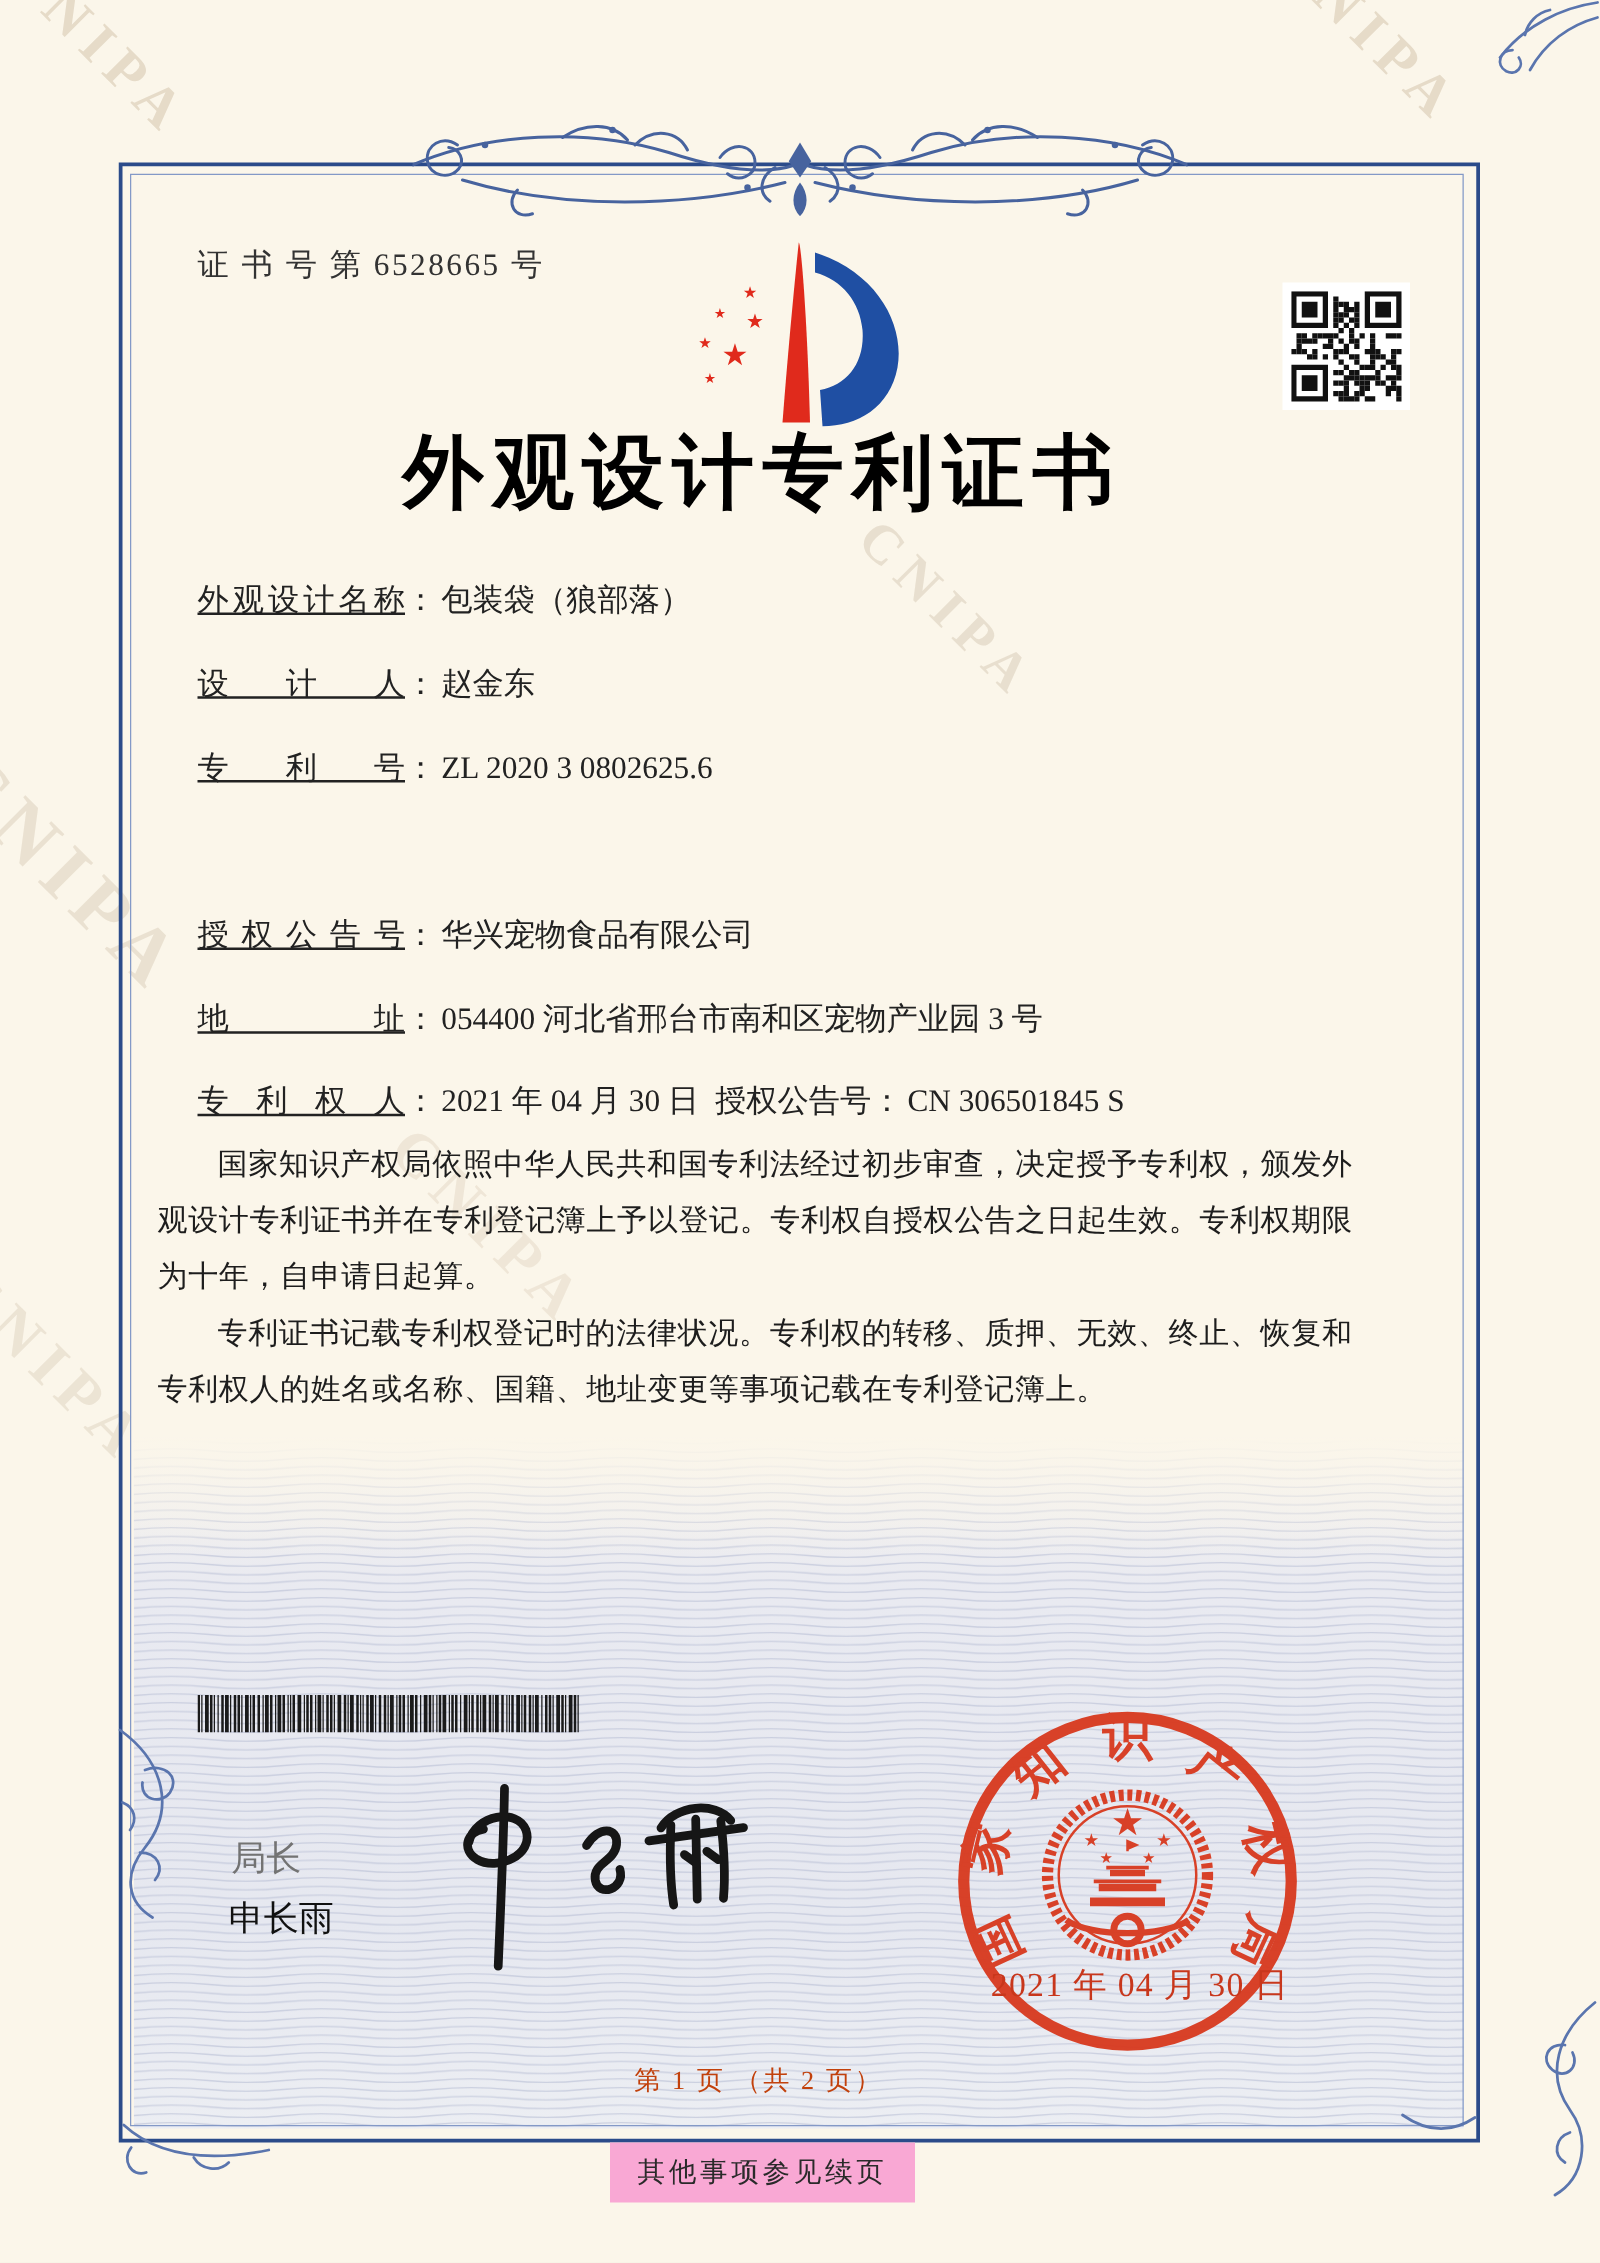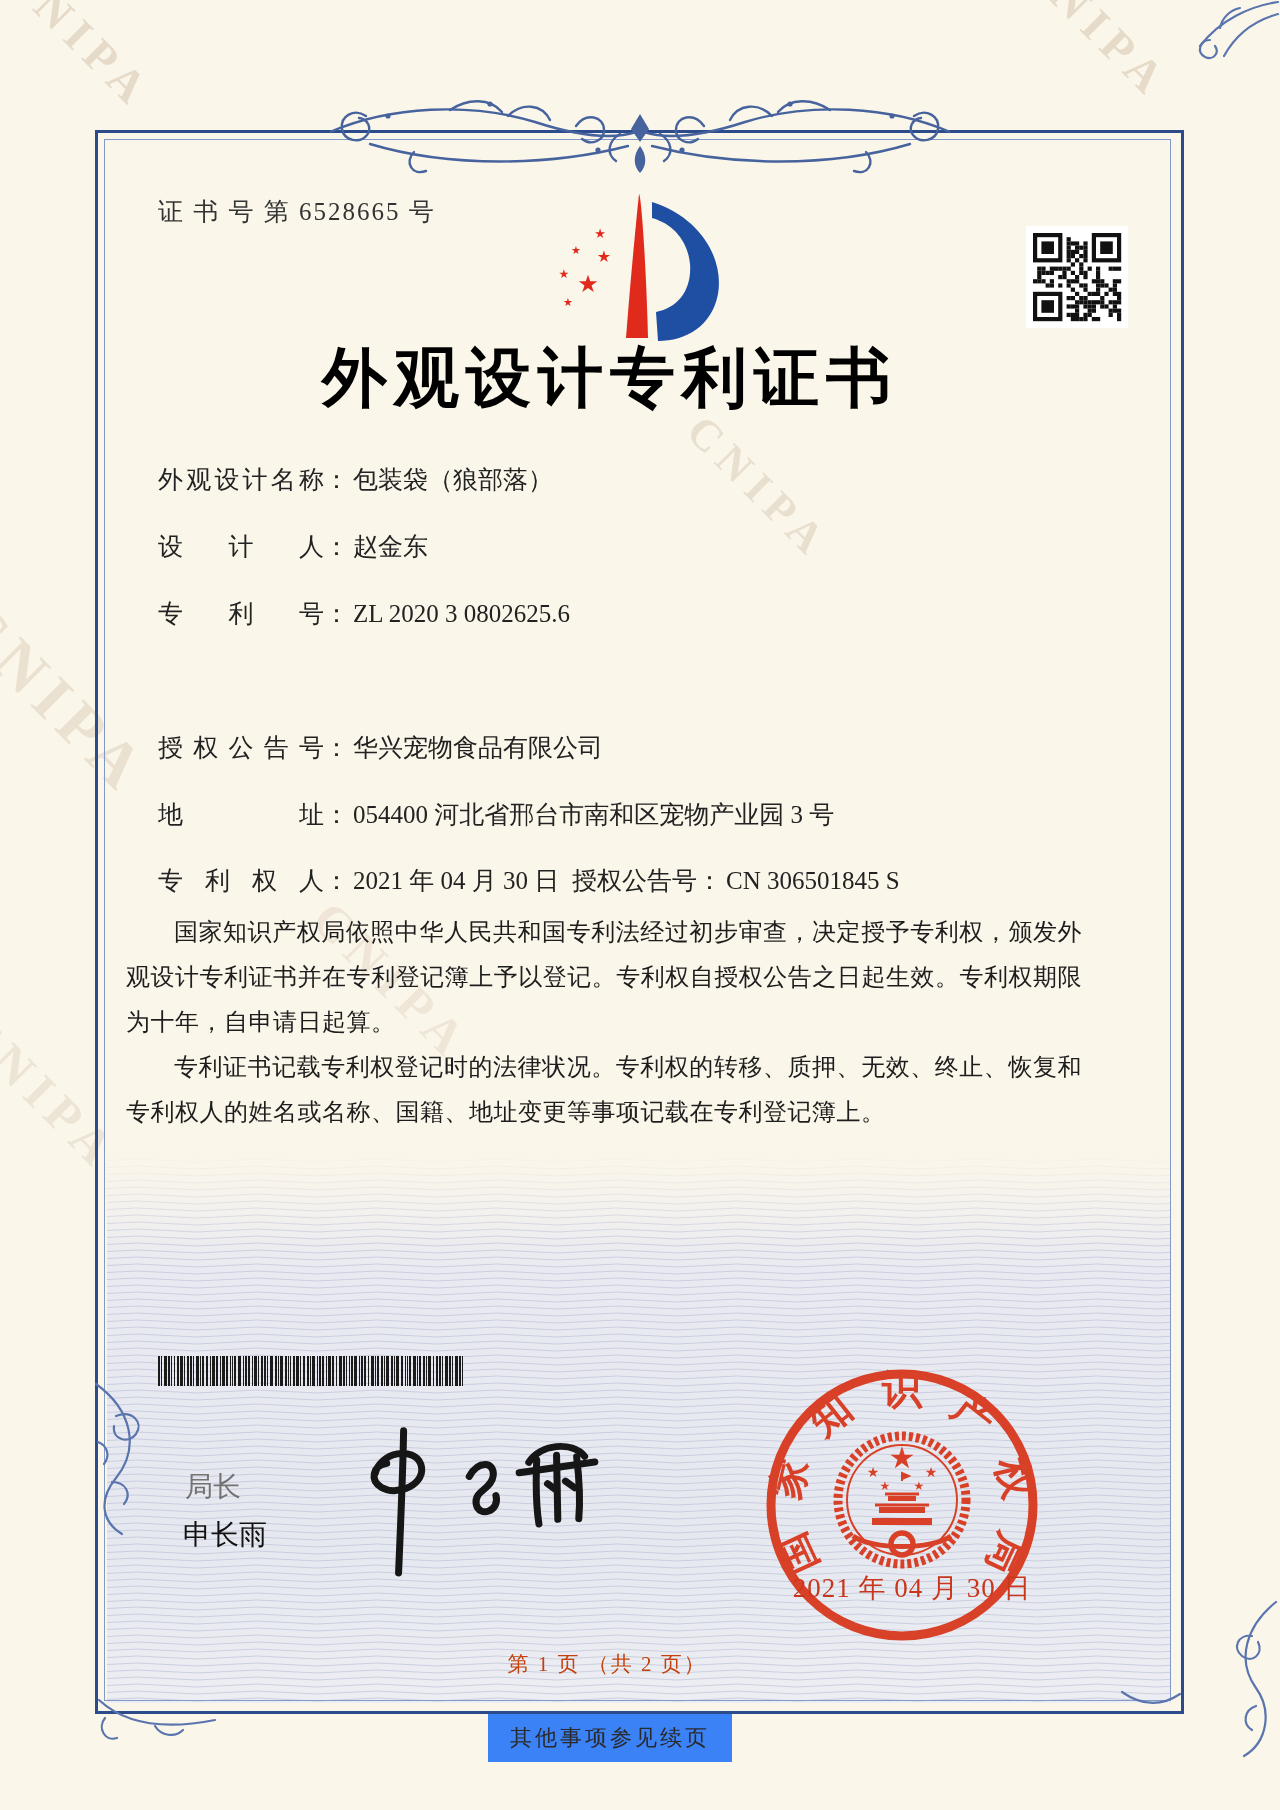--- a/index.html
+++ b/index.html
@@ -19,21 +19,21 @@
 
   .qr-box{position:absolute;left:1026px;top:226px;width:102px;height:102px;background:#fff;}
   .qr-box svg{position:absolute;left:7px;top:7px;}
 
   .logo{position:absolute;left:540px;top:190px;}
 
   .title{position:absolute;left:110px;top:334px;width:1000px;text-align:center;
     font-size:65px;font-weight:bold;letter-spacing:7px;color:#000000;}
 
   .row{position:absolute;left:158px;font-size:25px;white-space:nowrap;color:#222;}
-  .flabel{display:inline-block;width:166px;text-align:justify;text-align-last:justify;}
+  .flabel{display:inline-block;width:166px;text-align:justify;text-align-last:justify;text-decoration:underline;}
   .fval{margin-left:4px;}
   .grant-no{position:absolute;left:572px;top:864px;font-size:25px;white-space:nowrap;}
 
   .body-text{position:absolute;left:126px;top:910px;width:956px;font-size:24px;line-height:45px;
     text-align:justify;letter-spacing:0.5px;color:#1d1d1d;}
   .body-text p{margin:0;text-indent:2em;}
 
   .waves{position:absolute;left:107px;top:1150px;}
   .wave-fade{position:absolute;left:107px;top:1150px;width:1064px;height:95px;
     background:linear-gradient(to bottom,#fbf6ea 0%,rgba(251,246,234,0) 100%);}
@@ -48,21 +48,21 @@
   .signature{position:absolute;left:342px;top:1418px;}
 
   .seal{position:absolute;left:757px;top:1360px;opacity:.95;}
   .seal-date{position:absolute;left:762px;top:1570px;width:300px;text-align:center;
     font-size:27px;letter-spacing:1px;color:#c8371c;white-space:nowrap;}
 
   .page-footer{position:absolute;left:107px;top:1650px;width:1000px;text-align:center;
     font-size:21px;letter-spacing:2px;color:#c2410c;}
 
   .note-box{position:absolute;left:610px;top:1714px;transform:translateX(-50%);
-    background:#3b82f6;padding:9px 22px;font-size:22px;letter-spacing:3px;color:#2a2a2a;white-space:nowrap;}
+    background:#f9a8d4;padding:9px 22px;font-size:22px;letter-spacing:3px;color:#2a2a2a;white-space:nowrap;}
 </style>
 </head>
 <body>
 
 <div class="page">
 
   <div class="watermark" style="left:-15px;top:8px;font-size:46px;">CNIPA</div>
   <div class="watermark" style="left:1002px;top:-2px;font-size:46px;">CNIPA</div>
   <div class="watermark" style="left:668px;top:462px;font-size:44px;color:rgba(203,186,162,0.38);">CNIPA</div>
   <div class="watermark" style="left:-70px;top:660px;font-size:64px;color:rgba(203,186,162,0.34);">CNIPA</div>

